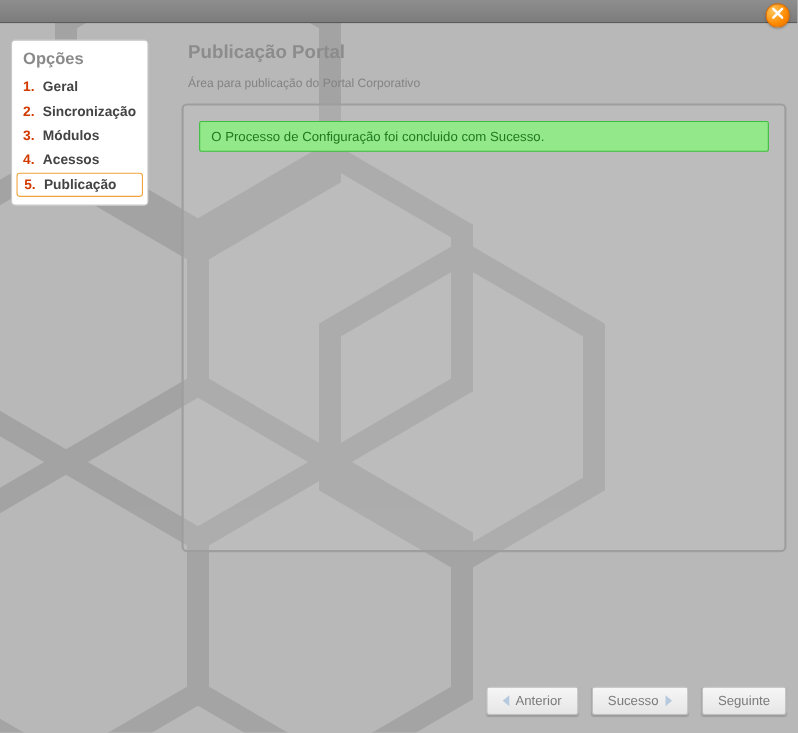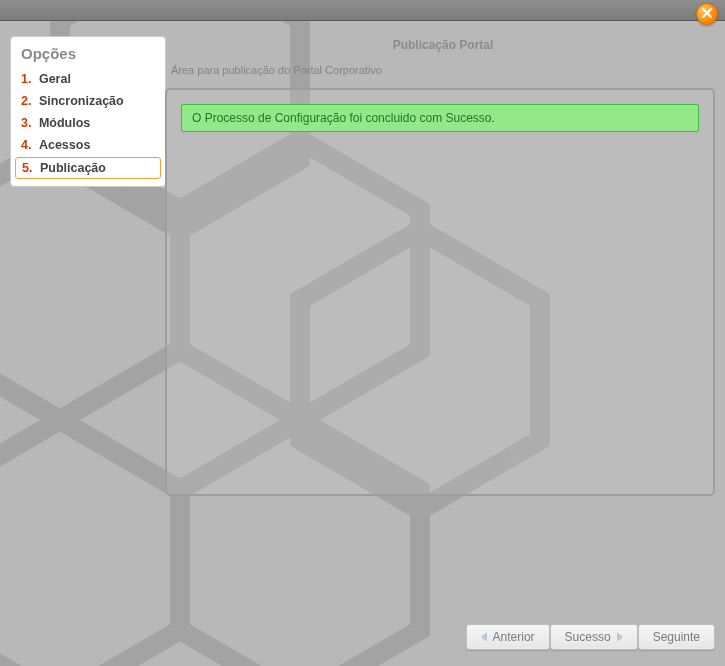--- a/index.html
+++ b/index.html
@@ -28,21 +28,21 @@
     display: flex; align-items: center; justify-content: center;
     cursor: pointer; z-index: 5;
     box-shadow: 0 1px 2px rgba(0,0,0,.3);
   }
   .close-btn svg { width: 12px; height: 12px; }
   .panel {
     position: absolute; top: 28px; left: 10px; right: 10px; bottom: 10px;
     z-index: 2;
   }
   .sidebar {
-    position: absolute; top: 8px; left: 0; width: 156px;
+    position: absolute; top: 8px; left: 0; width: 125px;
     background: #ffffff;
     border: 1px solid #c9c9c9;
     border-radius: 4px;
     padding: 4px 0 6px 0;
   }
   .sidebar-title {
     color: #8a8a8a; font-weight: bold; font-size: 15px;
     padding: 4px 10px 6px 10px;
   }
   .side-item {
@@ -58,23 +58,22 @@
     background: #fff;
     border: 1px solid #f1a33c;
     border-radius: 3px;
     margin: 1px 4px;
     padding: 3px 6px;
   }
   .main {
     position: absolute; top: 8px; left: 155px; right: 0; bottom: 48px;
   }
   .main-title {
-    color: #8c8c8c; font-weight: bold; font-size: 12px;
+    color: #8c8c8c; font-weight: bold; font-size: 17px;
     margin: 2px 0 0 6px;
-    text-align: center;
   }
   .main-sub {
     color: #838383; font-size: 11px; margin: 12px 0 12px 6px;
   }
   .content-box {
     border: 2px solid #9e9e9e;
     border-radius: 5px;
     background: rgba(200,200,200,0.25);
     height: 408px;
     padding: 14px;
@@ -82,21 +81,21 @@
   .success-msg {
     background: #93e88a;
     border: 1px solid #3cbf3c;
     color: #1f7a1f;
     font-size: 12px;
     padding: 6px 10px;
     border-radius: 2px;
   }
   .footer {
     position: absolute; bottom: 6px; right: 0;
-    display: flex; gap: 0;
+    display: flex; gap: 12px;
   }
   .btn {
     background: linear-gradient(#f6f6f6,#e6e6e6);
     border: 1px solid #bfbfbf;
     border-radius: 3px;
     color: #7b7b7b;
     font-size: 12px;
     padding: 5px 14px;
     cursor: pointer;
     display: flex; align-items: center; gap: 6px;

